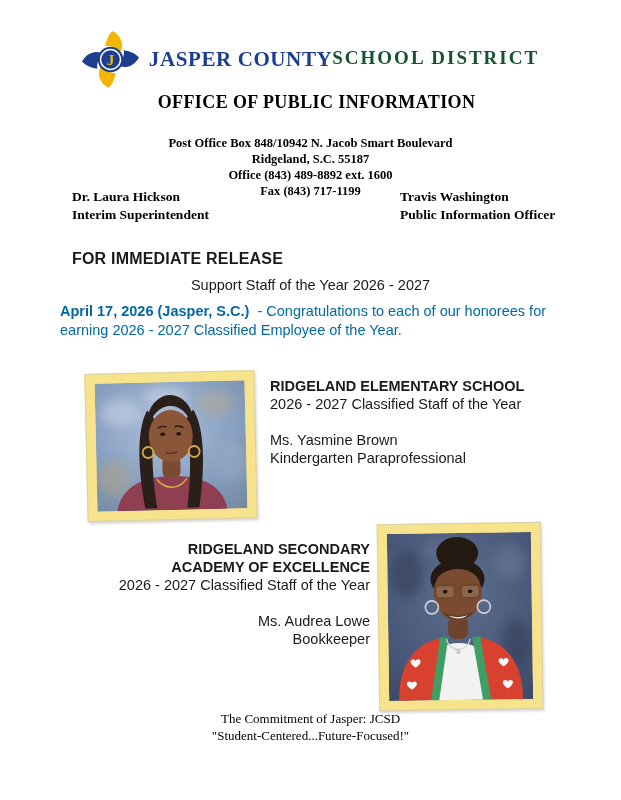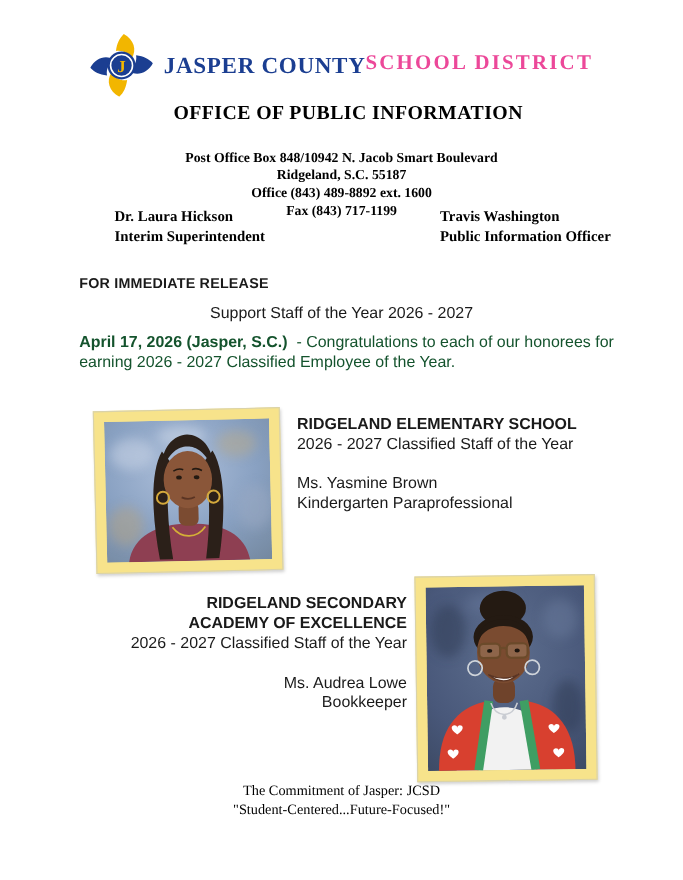--- a/index.html
+++ b/index.html
@@ -10,41 +10,41 @@
     font-family:"Liberation Sans", sans-serif; color:#222;
   }
 
   
   .logo-row { position:absolute; top:31px; left:0; right:0;
     display:flex; justify-content:center; align-items:center; gap:10px; }
   .logo-icon { width:57px; height:57px; flex:0 0 auto; }
   .logo-text { display:flex; flex-direction:row;font-family:Liberation Serif, serif; }
   .logo-line1 { font-size:21px; font-weight:800; letter-spacing:0.6px; color:#1b3e91; }
   .logo-rule  { height:3px; background:#f2b600; margin:2px 0 2px 0; }
-  .logo-line2 { font-size:19px; font-weight:700; letter-spacing:2px; color:#ec4899; }
+  .logo-line2 { font-size:19px; font-weight:700; letter-spacing:2px; color:#14532d; }
 
   
   .office-header { position:absolute; top:92px; left:0; right:0; text-align:center;
     font-family:"Liberation Serif", serif; font-weight:bold; color:#000; }
   .office-title { font-size:18px; letter-spacing:0.4px; line-height:20px;margin-left:12px; }
   .office-lines { margin-top:23px; font-size:12.5px; line-height:16px; }
 
   
   .contact { position:absolute; top:188px; font-family:"Liberation Serif", serif;
     font-weight:bold; font-size:13.5px; line-height:17.5px; color:#000; }
-  .contact-left  { left:72px;margin-left:32px; }
+  .contact-left  { left:72px; }
   .contact-right { left:400px; }
 
   
   .release-label { position:absolute; top:250px; left:72px;
-    font-size:13px; font-weight:bold; letter-spacing:0.2px; color:#1a1a1a; }
+    font-size:16px; font-weight:bold; letter-spacing:0.2px; color:#1a1a1a; }
   .release-subject { position:absolute; top:277px; left:0; right:0;
     text-align:center; font-size:14.5px; color:#1a1a1a; }
-  .release-body { position:absolute; top:302px; left:72px; width:492px;
-    font-size:14.5px; line-height:19px; color:#14532d; }
+  .release-body { position:absolute; top:302px; left:60px; width:492px;
+    font-size:14.5px; line-height:19px; color:#0369a1; }
   .release-body .b { font-weight:bold; }
 
   
   .photo-frame { position:absolute; background:#f7e38b; padding:9px;
     border:1px solid #d9d2a9; box-shadow:1px 2px 3px rgba(0,0,0,0.18); }
   .photo-frame svg { display:block; }
   .photo-1 { left:86px; top:372px; transform:rotate(-1.3deg); }
   .photo-2 { left:378px; top:523px; transform:rotate(-0.8deg); }
 
   .honoree-text { position:absolute; font-size:14.5px; line-height:18px; color:#1a1a1a; }

